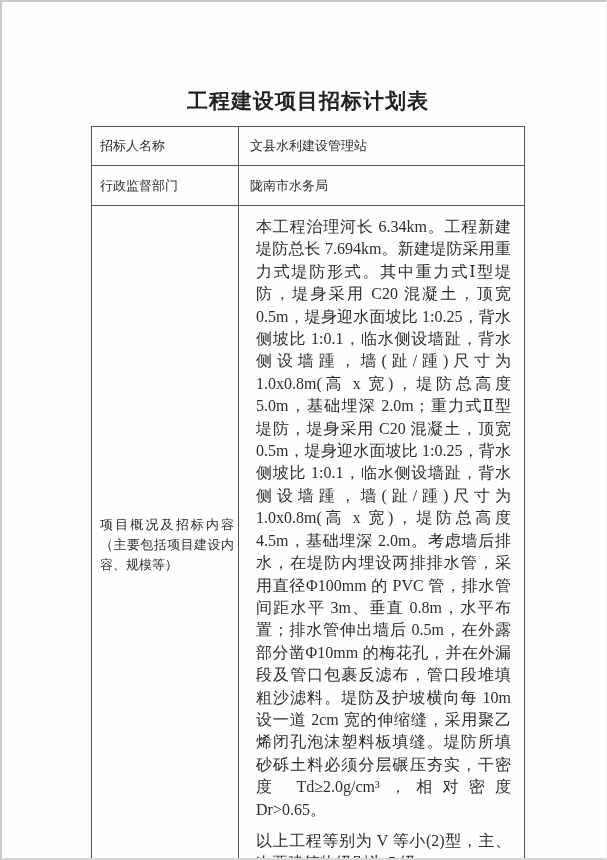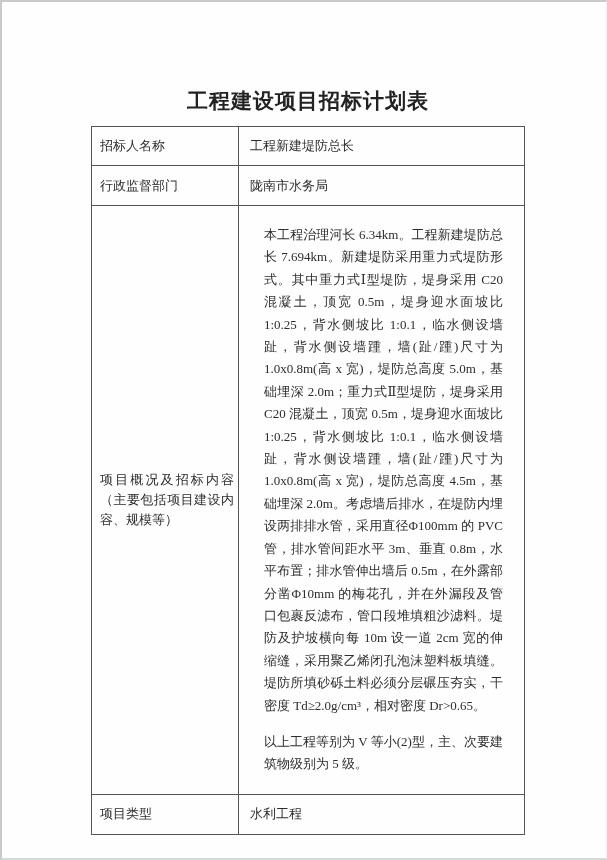--- a/index.html
+++ b/index.html
@@ -58,22 +58,22 @@
   td.cell-value {
     vertical-align: middle;
     padding: 3px 8px 3px 11px;
     line-height: 20px;
   }
   td.cell-desc {
     vertical-align: top;
     padding: 4px 7px 4px 11px;
   }
   td.cell-desc p {
-    margin: 14px;
-    font-size: 13px;
+    margin: 6px;
+    font-size: 16px;
     line-height: 22.4px;
     text-align: justify;
     text-justify: inter-character;
     color: #2d2d2d;
   }
   td.cell-desc p + p {
     margin-top: 9px;
   }
   tr.r1 { height: 39px; }
   tr.r2 { height: 37px; }
@@ -86,21 +86,21 @@
 <body>
 
 <div class="page">
 
   <h1 class="doc-title">工程建设项目招标计划表</h1>
 
   <table class="plan-table">
     <tbody>
       <tr class="r1">
         <td class="cell-label">招标人名称</td>
-        <td class="cell-value">工程新建堤防总长</td>
+        <td class="cell-value">文县水利建设管理站</td>
       </tr>
 
 
       <tr class="r3">
         <td class="cell-label">行政监督部门</td>
         <td class="cell-value">陇南市水务局</td>
       </tr>
 
 
       <tr class="r5">

